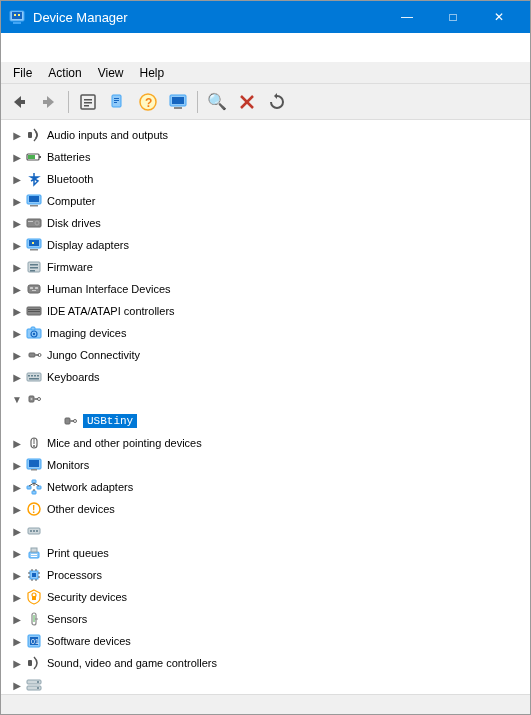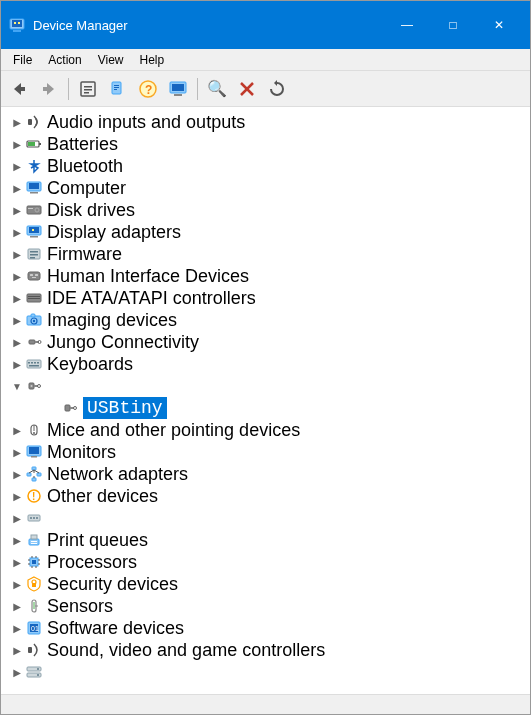--- a/index.html
+++ b/index.html
@@ -17,21 +17,21 @@
       border: 1px solid #999;
       display: flex;
       flex-direction: column;
       background: #fff;
     }
     .title-bar {
       background: #0078d7;
       color: white;
       display: flex;
       align-items: center;
-      height: 48px;
+      height: 32px;
       padding: 0 8px;
       flex-shrink: 0;
     }
     .title-bar-icon {
       width: 16px;
       height: 16px;
       margin-right: 8px;
       flex-shrink: 0;
     }
     .title-bar-title {
@@ -56,20 +56,21 @@
       border: none;
     }
     .menu-bar {
       background: #f0f0f0;
       display: flex;
       align-items: center;
       height: 22px;
       padding: 0 4px;
       border-bottom: 1px solid #ddd;
       flex-shrink: 0;
+      margin-top: 29px;
     }
     .menu-item {
       padding: 2px 8px;
       font-size: 12px;
       cursor: pointer;
       color: #000;
     }
     .toolbar {
       background: #f0f0f0;
       display: flex;
@@ -133,21 +134,21 @@
       width: 18px;
       height: 18px;
       margin-right: 4px;
       flex-shrink: 0;
       display: flex;
       align-items: center;
       justify-content: center;
       font-size: 13px;
     }
     .item-label {
-      font-size: 18px;
+      font-size: 11px;
       color: #000;
     }
     .child-item {
       padding-left: 44px;
       background: #fff;
     }
     .child-item .item-label {
       background: #0078d7;
       color: white;
       padding: 1px 3px;

